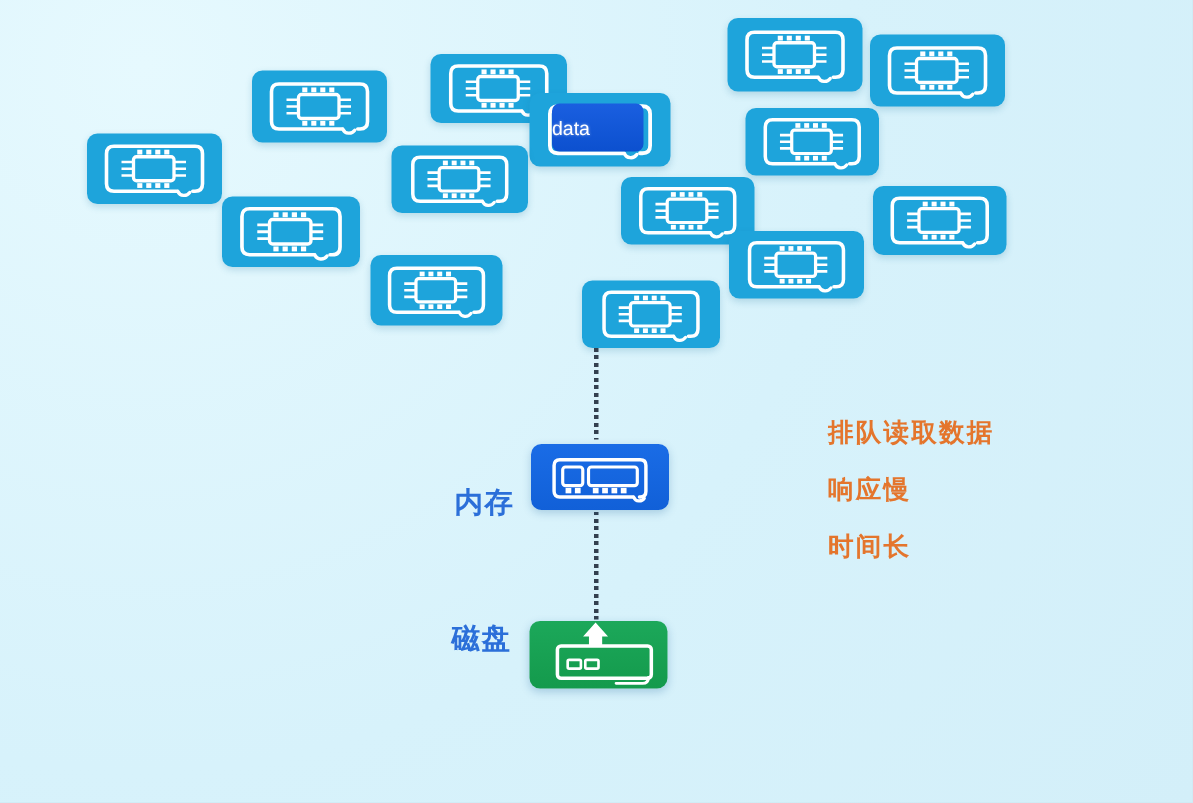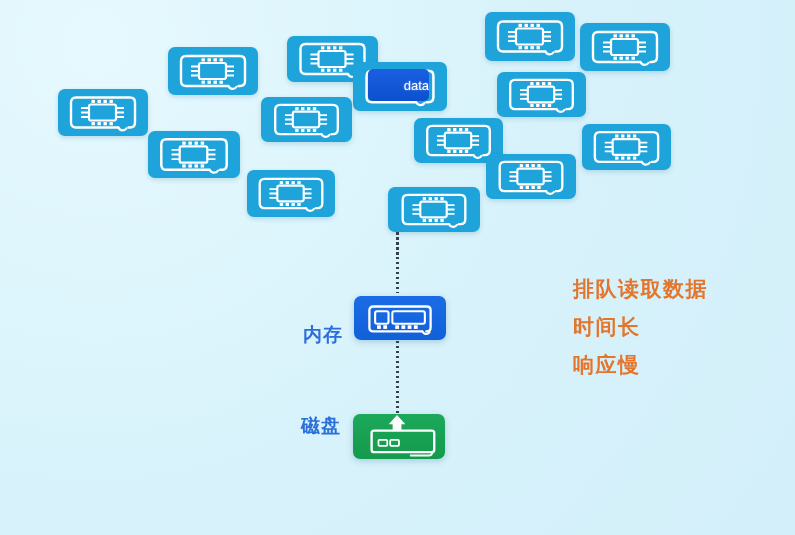--- a/index.html
+++ b/index.html
@@ -11,21 +11,21 @@
   .card{
     position:absolute;background:#1ea4db;border-radius:7px;
     box-shadow:0 2px 5px rgba(20,110,150,.20);
     display:flex;align-items:center;justify-content:center;
   }
   .card svg{width:100%;height:100%;display:block;}
   .badge{
     position:absolute;left:368px;top:69px;width:61px;height:32px;
     background:linear-gradient(180deg,#1a5fe0 0%,#0c50cf 100%);
     border-radius:5px;color:#ffffff;font-size:13px;
-    display:flex;align-items:center;justify-content:flex-end;
+    display:flex;align-items:center;justify-content:flex-start;
     text-shadow:0 0 2px rgba(255,255,255,.5);
   }
   .hwbox{
     position:absolute;border-radius:7px;
     display:flex;align-items:center;justify-content:center;
     box-shadow:0 2px 6px rgba(20,90,150,.25);
   }
   .hwbox svg{width:100%;height:100%;display:block;}
   #memory-box{left:354px;top:296px;width:92px;height:44px;background:linear-gradient(180deg,#1a6ce6,#1160d8);}
   #disk-box{left:353px;top:414px;width:92px;height:45px;background:linear-gradient(180deg,#1ca85a,#149a4c);}
@@ -35,22 +35,22 @@
   }
   #memory-label{left:303px;top:322px;}
   #disk-label{left:301px;top:413px;}
   .dots{
     position:absolute;width:2.5px;left:396px;
     background-image:repeating-linear-gradient(to bottom,#33404f 0 2.5px,transparent 2.5px 5px);
   }
   #dots-chip-memory{top:232px;height:61px;}
   #dots-memory-disk{top:341px;height:72px;}
   .notes{
-    position:absolute;left:573px;top:270px;
-    font-size:21px;font-weight:bold;color:#e4752c;
+    position:absolute;left:552px;top:270px;
+    font-size:17px;font-weight:bold;color:#e4752c;
     line-height:38px;letter-spacing:1.5px;white-space:nowrap;
   }
   .notes div{display:block;}
   .symdefs{position:absolute;width:0;height:0;overflow:hidden;}
 </style>
 </head>
 <body>
 
 <div class="stage">
 
@@ -178,17 +178,17 @@
 
   <div class="hwlabel" id="disk-label">磁盘</div>
   <div class="hwbox" id="disk-box">
     <svg>
         <use href="#sym-disk"></use>
       </svg>
   </div>
 
   <div class="notes">
     <div>排队读取数据</div>
+    <div>响应慢</div>
     <div>时间长</div>
-    <div>响应慢</div>
   </div>
 
 </div>
 
 </body></html>

